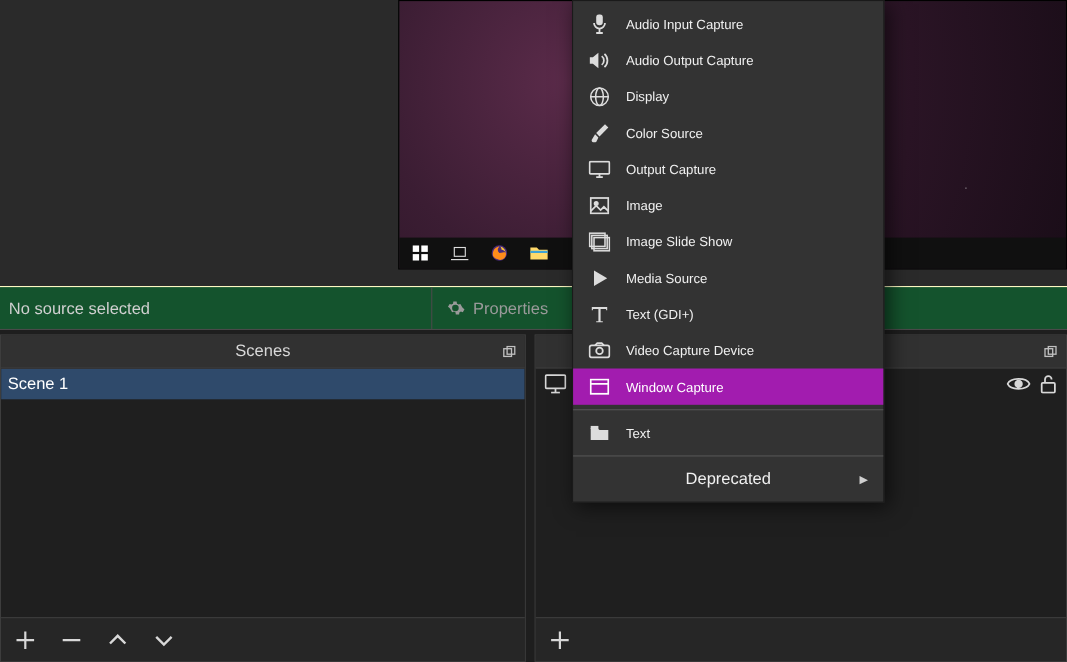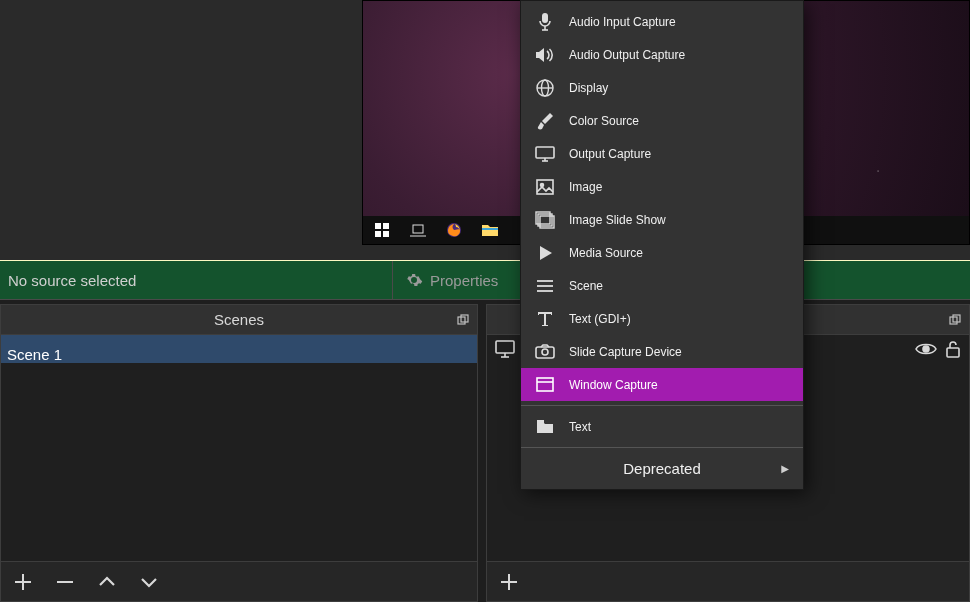--- a/index.html
+++ b/index.html
@@ -113,21 +113,21 @@
     color: #c0c0c0;
   }
   .panel-body {
     flex: 1;
     background: #1f1f1f;
     overflow: hidden;
   }
   .list-item {
     height: 28px;
     display: flex;
-    align-items: flex-end;
+    align-items: center;
     padding-left: 6px;
     font-size: 15px;
   }
   .list-item.selected {
     background: #2f4a6b;
     color: #ffffff;
   }
 
   .sources-row {
     height: 28px;
@@ -419,45 +419,35 @@
   <div class="menu-item">
     <span class="mi-icon">
       <svg width="16" height="16" viewBox="0 0 16 16" fill="#dcdcdc">
           <path d="M3 1l12 7-12 7z"></path>
         </svg>
     </span>
     <span>Media Source</span>
   </div>
   <div class="menu-item">
     <span class="mi-icon">
-      <svg width="18" height="14" viewBox="0 0 18 14" stroke="#dcdcdc" stroke-width="1.8">
-          <line x1="1" y1="2" x2="17" y2="2"></line>
-          <line x1="1" y1="7" x2="17" y2="7"></line>
-          <line x1="1" y1="12" x2="17" y2="12"></line>
-        </svg>
-    </span>
-    <span>Scene</span>
-  </div>
-  <div class="menu-item">
-    <span class="mi-icon">
       <svg width="16" height="16" viewBox="0 0 16 16" fill="#dcdcdc">
           <path d="M1 1h14v3h-1V3H9v11h2v1H5v-1h2V3H2v1H1z"></path>
         </svg>
     </span>
     <span>Text (GDI+)</span>
   </div>
   <div class="menu-item">
     <span class="mi-icon">
       <svg width="20" height="15" viewBox="0 0 20 15" fill="none" stroke="#dcdcdc" stroke-width="1.6">
           <rect x="1" y="3" width="18" height="11" rx="2"></rect>
           <path d="M6 3l2-2h4l2 2"></path>
           <circle cx="10" cy="8" r="3"></circle>
         </svg>
     </span>
-    <span>Slide Capture Device</span>
+    <span>Video Capture Device</span>
   </div>
   <div class="menu-item selected">
     <span class="mi-icon">
       <svg width="18" height="15" viewBox="0 0 18 15" fill="none" stroke="#ffffff" stroke-width="1.6">
           <rect x="1" y="1" width="16" height="13"></rect>
           <line x1="1" y1="5" x2="17" y2="5"></line>
         </svg>
     </span>
     <span>Window Capture</span>
   </div>

